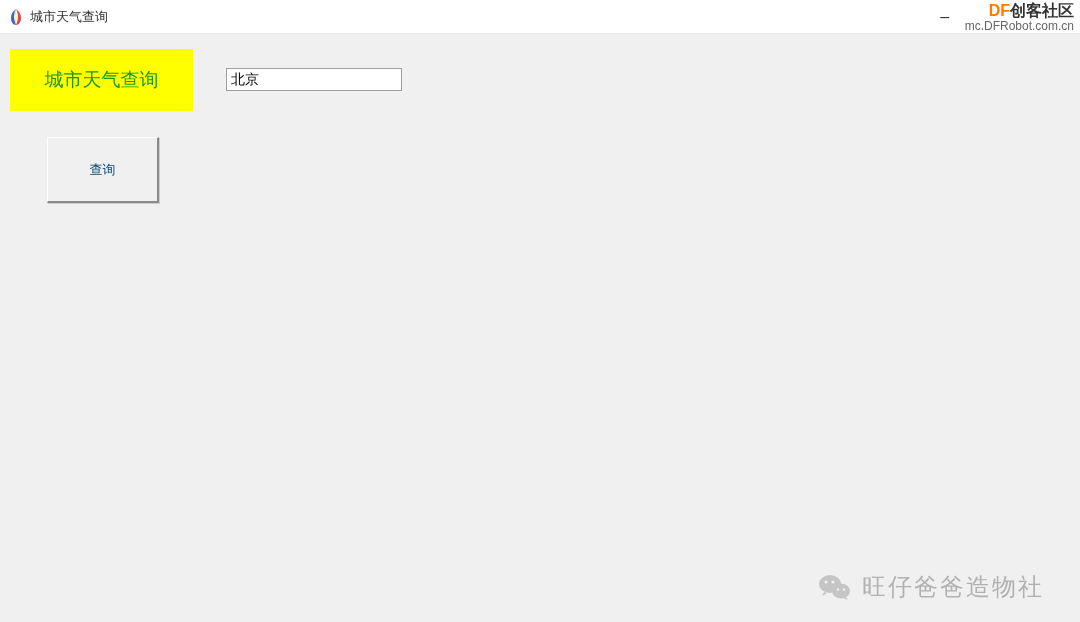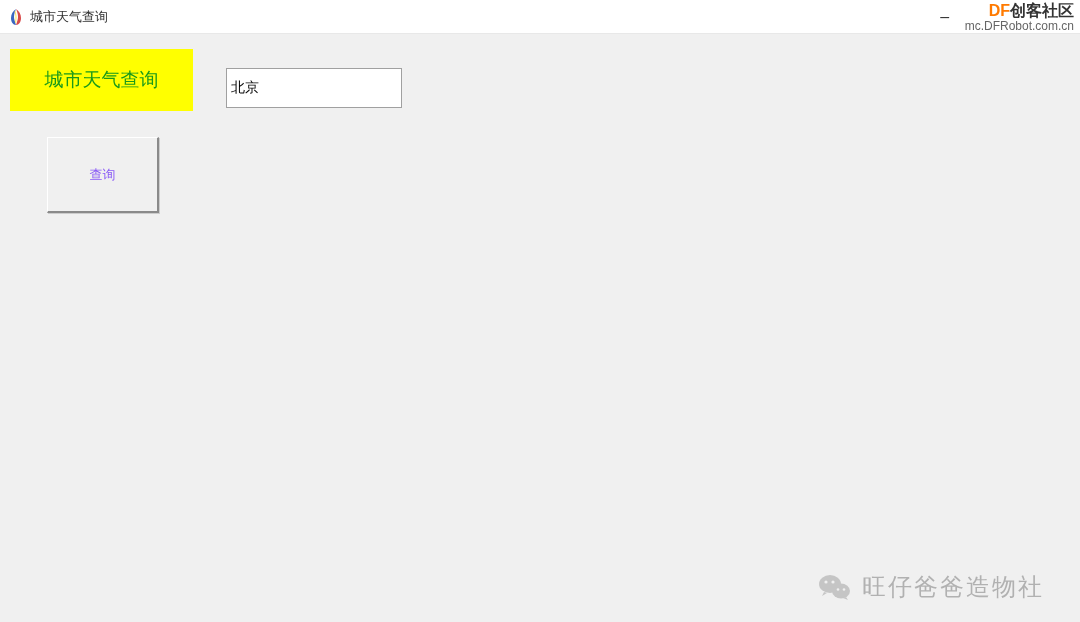--- a/index.html
+++ b/index.html
@@ -89,41 +89,41 @@
       justify-content: center;
       font-size: 19px;
       color: #1a9a1a;
       font-family: "SimSun", serif;
     }
     .city-input {
       position: absolute;
       left: 226px;
       top: 34px;
       width: 176px;
-      height: 40px;
+      height: 23px;
       background: #ffffff;
       border: 1px solid #a0a0a0;
       font-size: 14px;
       padding: 1px 4px;
       font-family: "SimSun", serif;
       color: #000;
     }
     .query-button {
       position: absolute;
       left: 47px;
       top: 103px;
       width: 112px;
-      height: 76px;
+      height: 66px;
       background: #f0f0f0;
       border-top: 1px solid #ffffff;
       border-left: 1px solid #ffffff;
       border-right: 2px solid #8a8a8a;
       border-bottom: 2px solid #8a8a8a;
       font-size: 13px;
-      color: #8b5cf6;
+      color: #0c4a6e;
       display: flex;
       align-items: center;
       justify-content: center;
       cursor: pointer;
       font-family: "SimSun", serif;
       box-shadow: 1px 1px 0 rgba(0,0,0,0.15);
     }
     .watermark-bottom {
       position: absolute;
       right: 36px;

